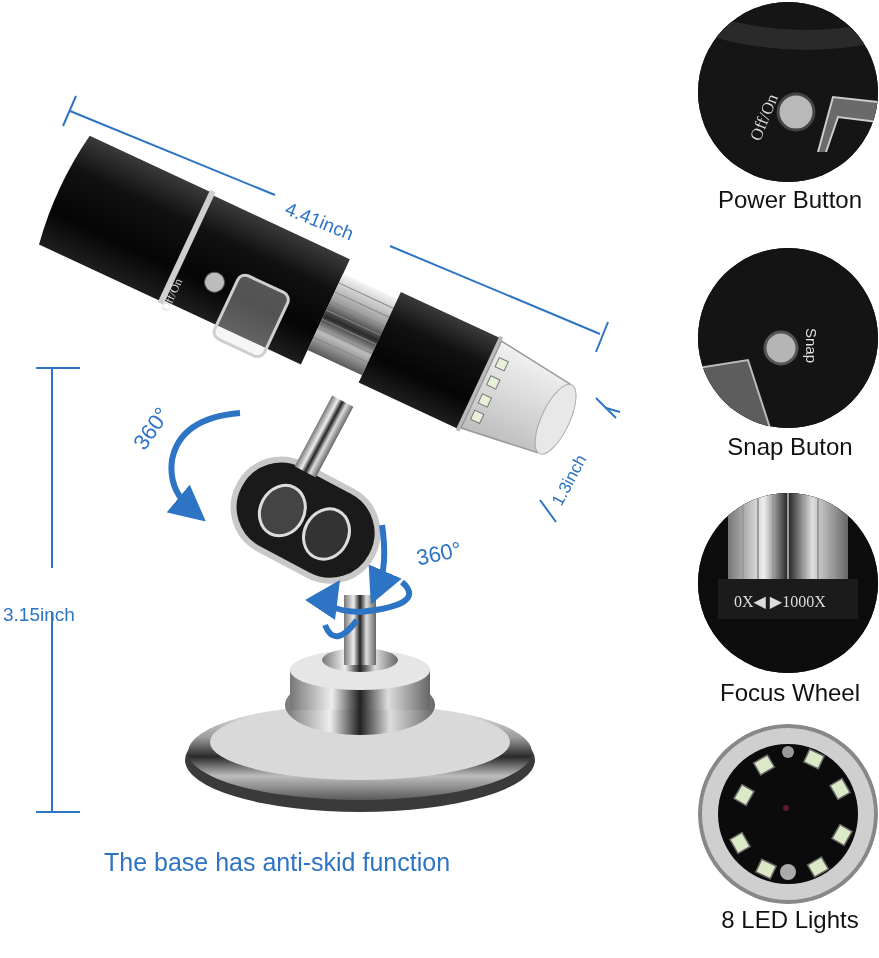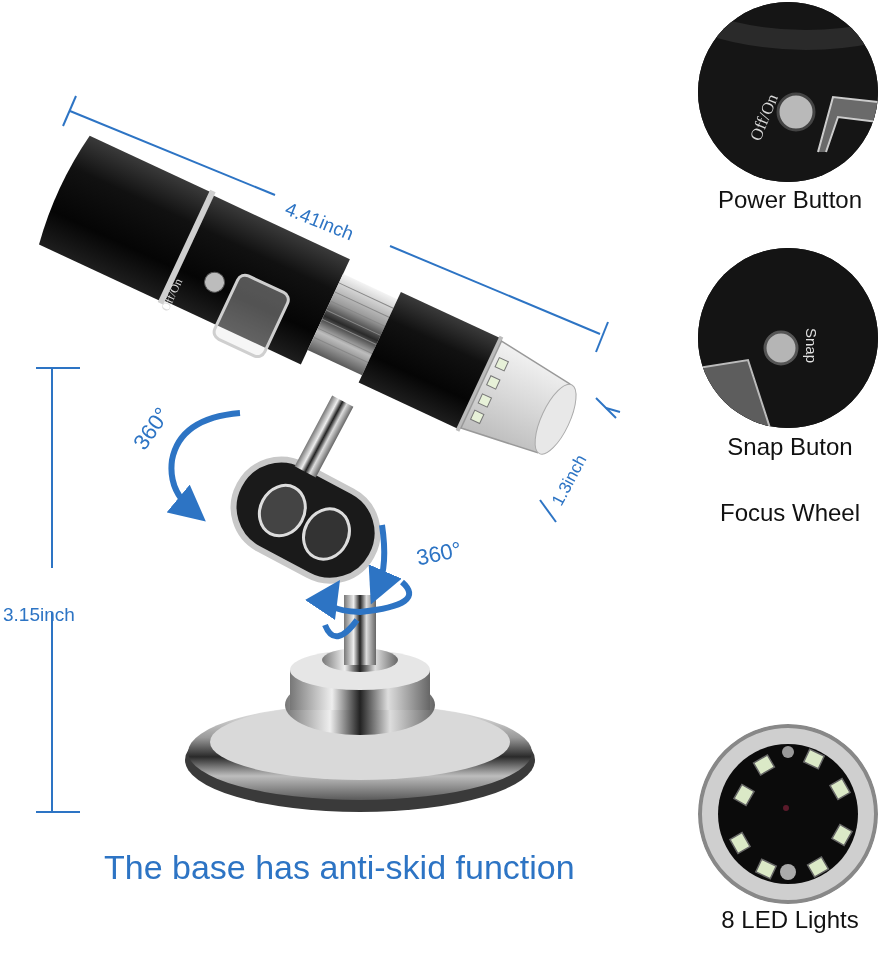--- a/index.html
+++ b/index.html
@@ -5,21 +5,21 @@
   html, body { margin: 0; padding: 0; background: #ffffff; }
   body { width: 879px; height: 958px; position: relative; overflow: hidden;
          font-family: "Liberation Sans", sans-serif; }
   .abs { position: absolute; }
   .blue-text { color: #2d74c4; font-family: "Liberation Sans", sans-serif; }
   .dim-label { font-size: 19px; white-space: nowrap; }
   .caption { font-size: 24px; color: #111; font-family: "Liberation Sans", sans-serif;
              white-space: nowrap; text-align: center; width: 200px; }
   .thumb { width: 180px; height: 180px; border-radius: 50%; overflow: hidden;
            background: #111; }
-  .footer-text { font-size: 34px; }
+  .footer-text { font-size: 25px; }
 </style>
 </head>
 <body>
 
 <svg class="abs" style="left:0;top:0" width="680" height="958" viewBox="0 0 680 958">
   <defs>
     <linearGradient id="chrome" x1="0" y1="0" x2="0" y2="1">
       <stop offset="0" stop-color="#f4f4f4"></stop>
       <stop offset="0.35" stop-color="#9a9a9a"></stop>
       <stop offset="0.55" stop-color="#2a2a2a"></stop>
@@ -161,20 +161,37 @@
       <rect width="180" height="180" fill="#141414"></rect>
       <circle cx="83" cy="100" r="16" fill="#b5b5b5" stroke="#555" stroke-width="3"></circle>
       <path d="M0 120 L50 112 L72 180 L0 180 Z" fill="#5d5d5d" stroke="#bbb" stroke-width="2"></path>
       <text x="108" y="80" fill="#e0e0e0" font-size="15" font-family="Liberation Sans, sans-serif" transform="rotate(90 108 80)">Snap</text>
     </svg>
   </div>
   <div class="caption" style="margin-top:5px;">Snap Buton</div>
 </div>
 
 <div class="abs" style="left:690px;top:493px;width:189px;">
+  <div class="thumb" style="margin:0 0 0 8px;">
+    <svg width="180" height="180" viewBox="0 0 180 180">
+      <rect width="180" height="180" fill="#0d0d0d"></rect>
+      <rect x="30" y="0" width="120" height="90" fill="url(#chromeH)"></rect>
+      <g stroke="#9a9a9a" stroke-width="2">
+        <line x1="45" y1="0" x2="45" y2="90"></line>
+          <line x1="60" y1="0" x2="60" y2="90"></line>
+        <line x1="75" y1="0" x2="75" y2="90"></line>
+          <line x1="90" y1="0" x2="90" y2="90"></line>
+        <line x1="105" y1="0" x2="105" y2="90"></line>
+          <line x1="120" y1="0" x2="120" y2="90"></line>
+        <line x1="135" y1="0" x2="135" y2="90"></line>
+      </g>
+      <rect x="20" y="86" width="140" height="40" fill="#1b1b1b"></rect>
+      <text x="36" y="114" fill="#dcdcdc" font-size="16" font-family="Liberation Serif, serif">0X◀ ▶1000X</text>
+    </svg>
+  </div>
   <div class="caption" style="margin-top:6px;">Focus Wheel</div>
 </div>
 
 <div class="abs" style="left:690px;top:724px;width:189px;">
   <div class="thumb" style="margin:0 0 0 8px;background:#cfcfcf;">
     <svg width="180" height="180" viewBox="0 0 180 180">
       <circle cx="90" cy="90" r="88" fill="#cfcfcf" stroke="#888" stroke-width="4"></circle>
       <circle cx="90" cy="90" r="70" fill="#0b0b0b"></circle>
       <g fill="#dbe9c7" stroke="#666" stroke-width="1.5">
         <rect x="58" y="34" width="16" height="14" transform="rotate(-30 66 41)"></rect>

